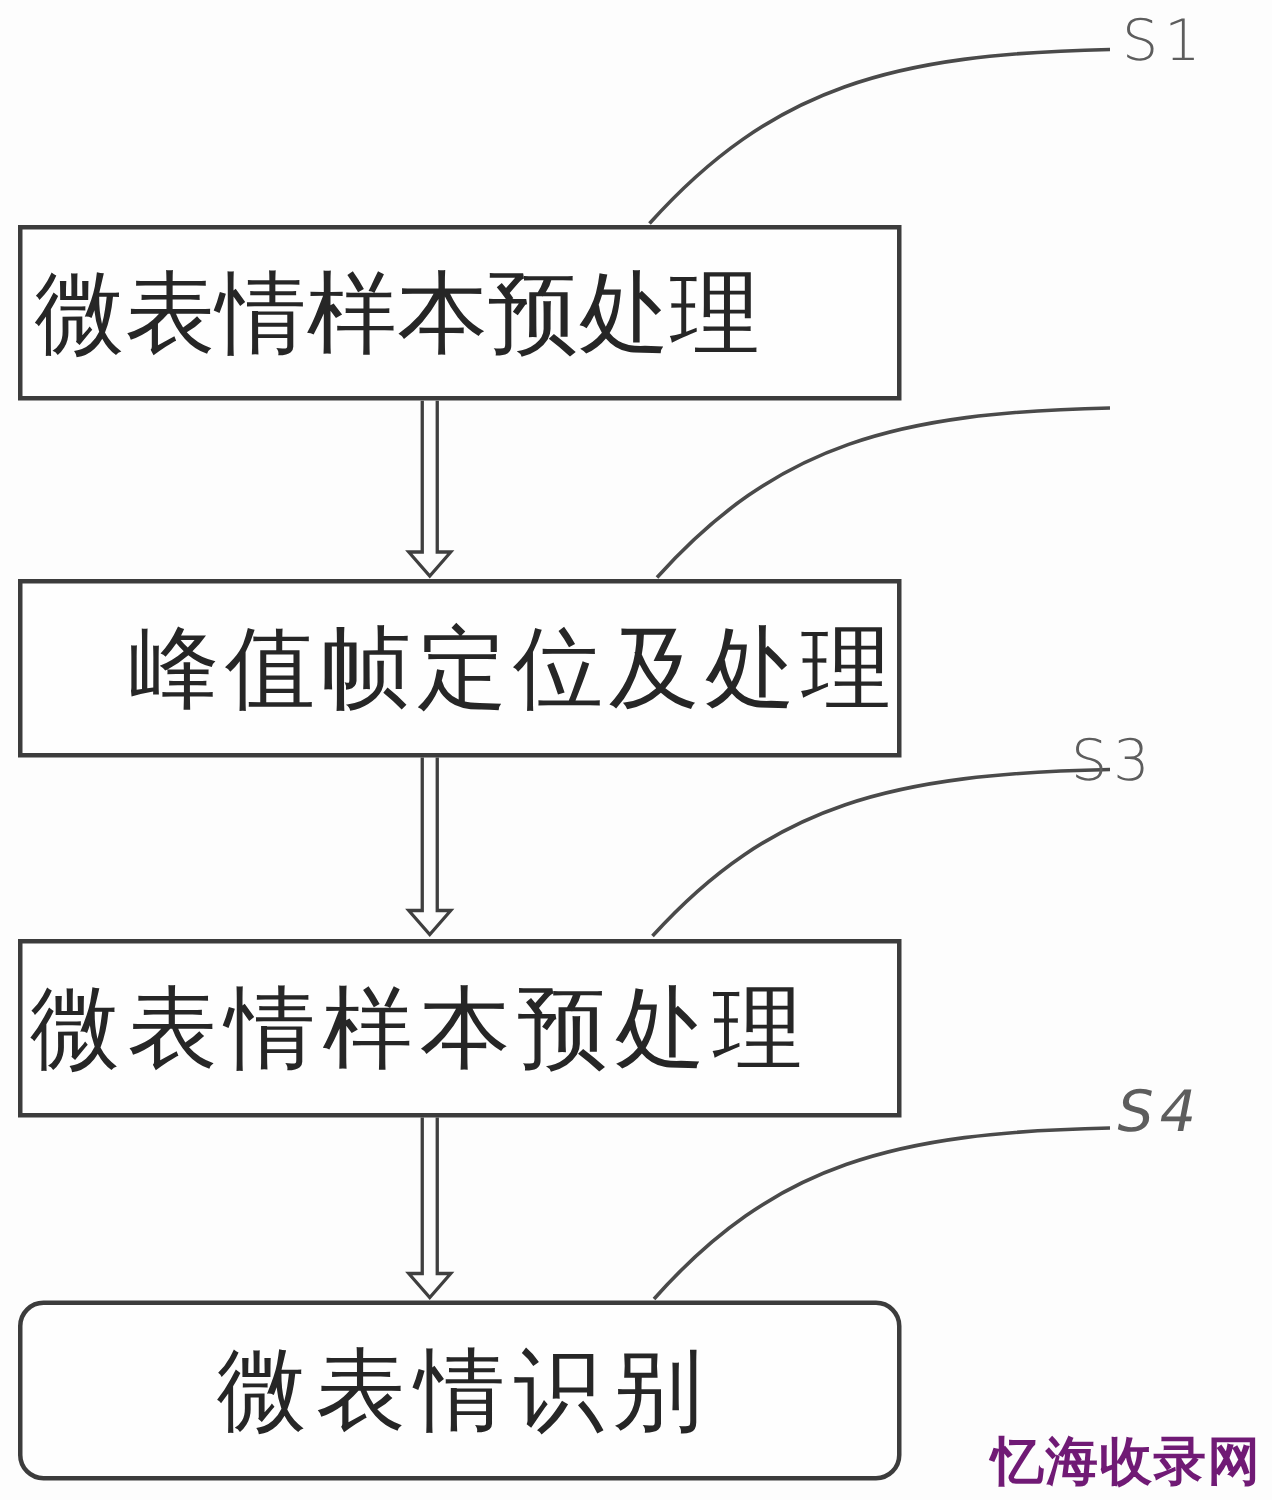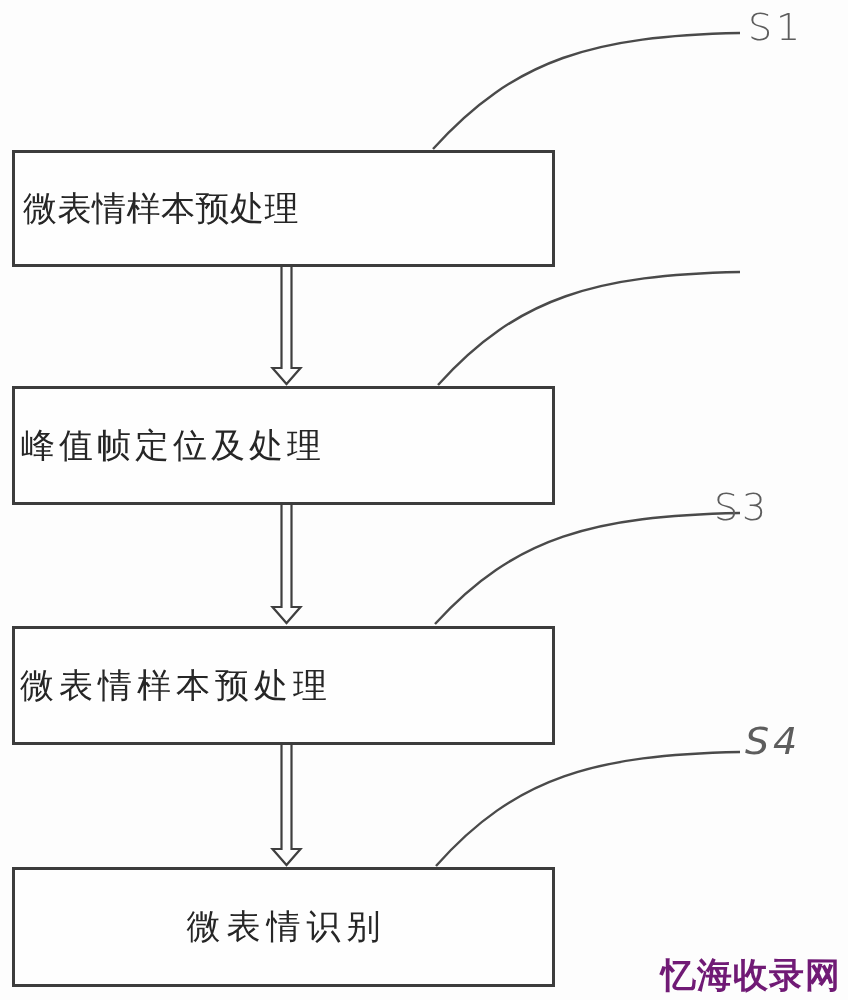--- a/index.html
+++ b/index.html
@@ -12,35 +12,35 @@
     font-family: "Liberation Serif", serif;
   }
   svg.overlay {
     position: absolute;
     left: 0; top: 0;
     width: 848px; height: 1000px;
   }
   .flow-box {
     position: absolute;
     left: 12px;
-    width: 543px;
+    width: 589px;
     box-sizing: border-box;
     border: 3px solid #3c3c3c;
     background: #fefefe;
     display: flex;
     align-items: center;
     color: #262626;
-    font-size: 34px;
+    font-size: 60px;
     white-space: nowrap;
     line-height: 1;
   }
   .box-1 { top: 150px; height: 117px; padding-left: 8px;  letter-spacing: 0.5px; }
-  .box-2 { top: 386px; height: 119px; padding-left: 6px; letter-spacing: 4px; }
+  .box-2 { top: 386px; height: 119px; padding-left: 28px; letter-spacing: 4px; justify-content: flex-end; }
   .box-3 { top: 626px; height: 119px; padding-left: 5px;  letter-spacing: 5px; }
-  .box-4 { top: 867px; height: 120px; justify-content: center; letter-spacing: 6px; }
+  .box-4 { top: 867px; height: 120px; justify-content: center; letter-spacing: 6px; border-radius: 17px; }
   .box-4 span { margin-right: -6px; }
   .step-label {
     position: absolute;
     font-family: "DejaVu Sans", sans-serif;
     font-weight: 200;
     font-size: 38px;
     color: #5d5d5d;
     letter-spacing: 4px;
     line-height: 1;
   }

